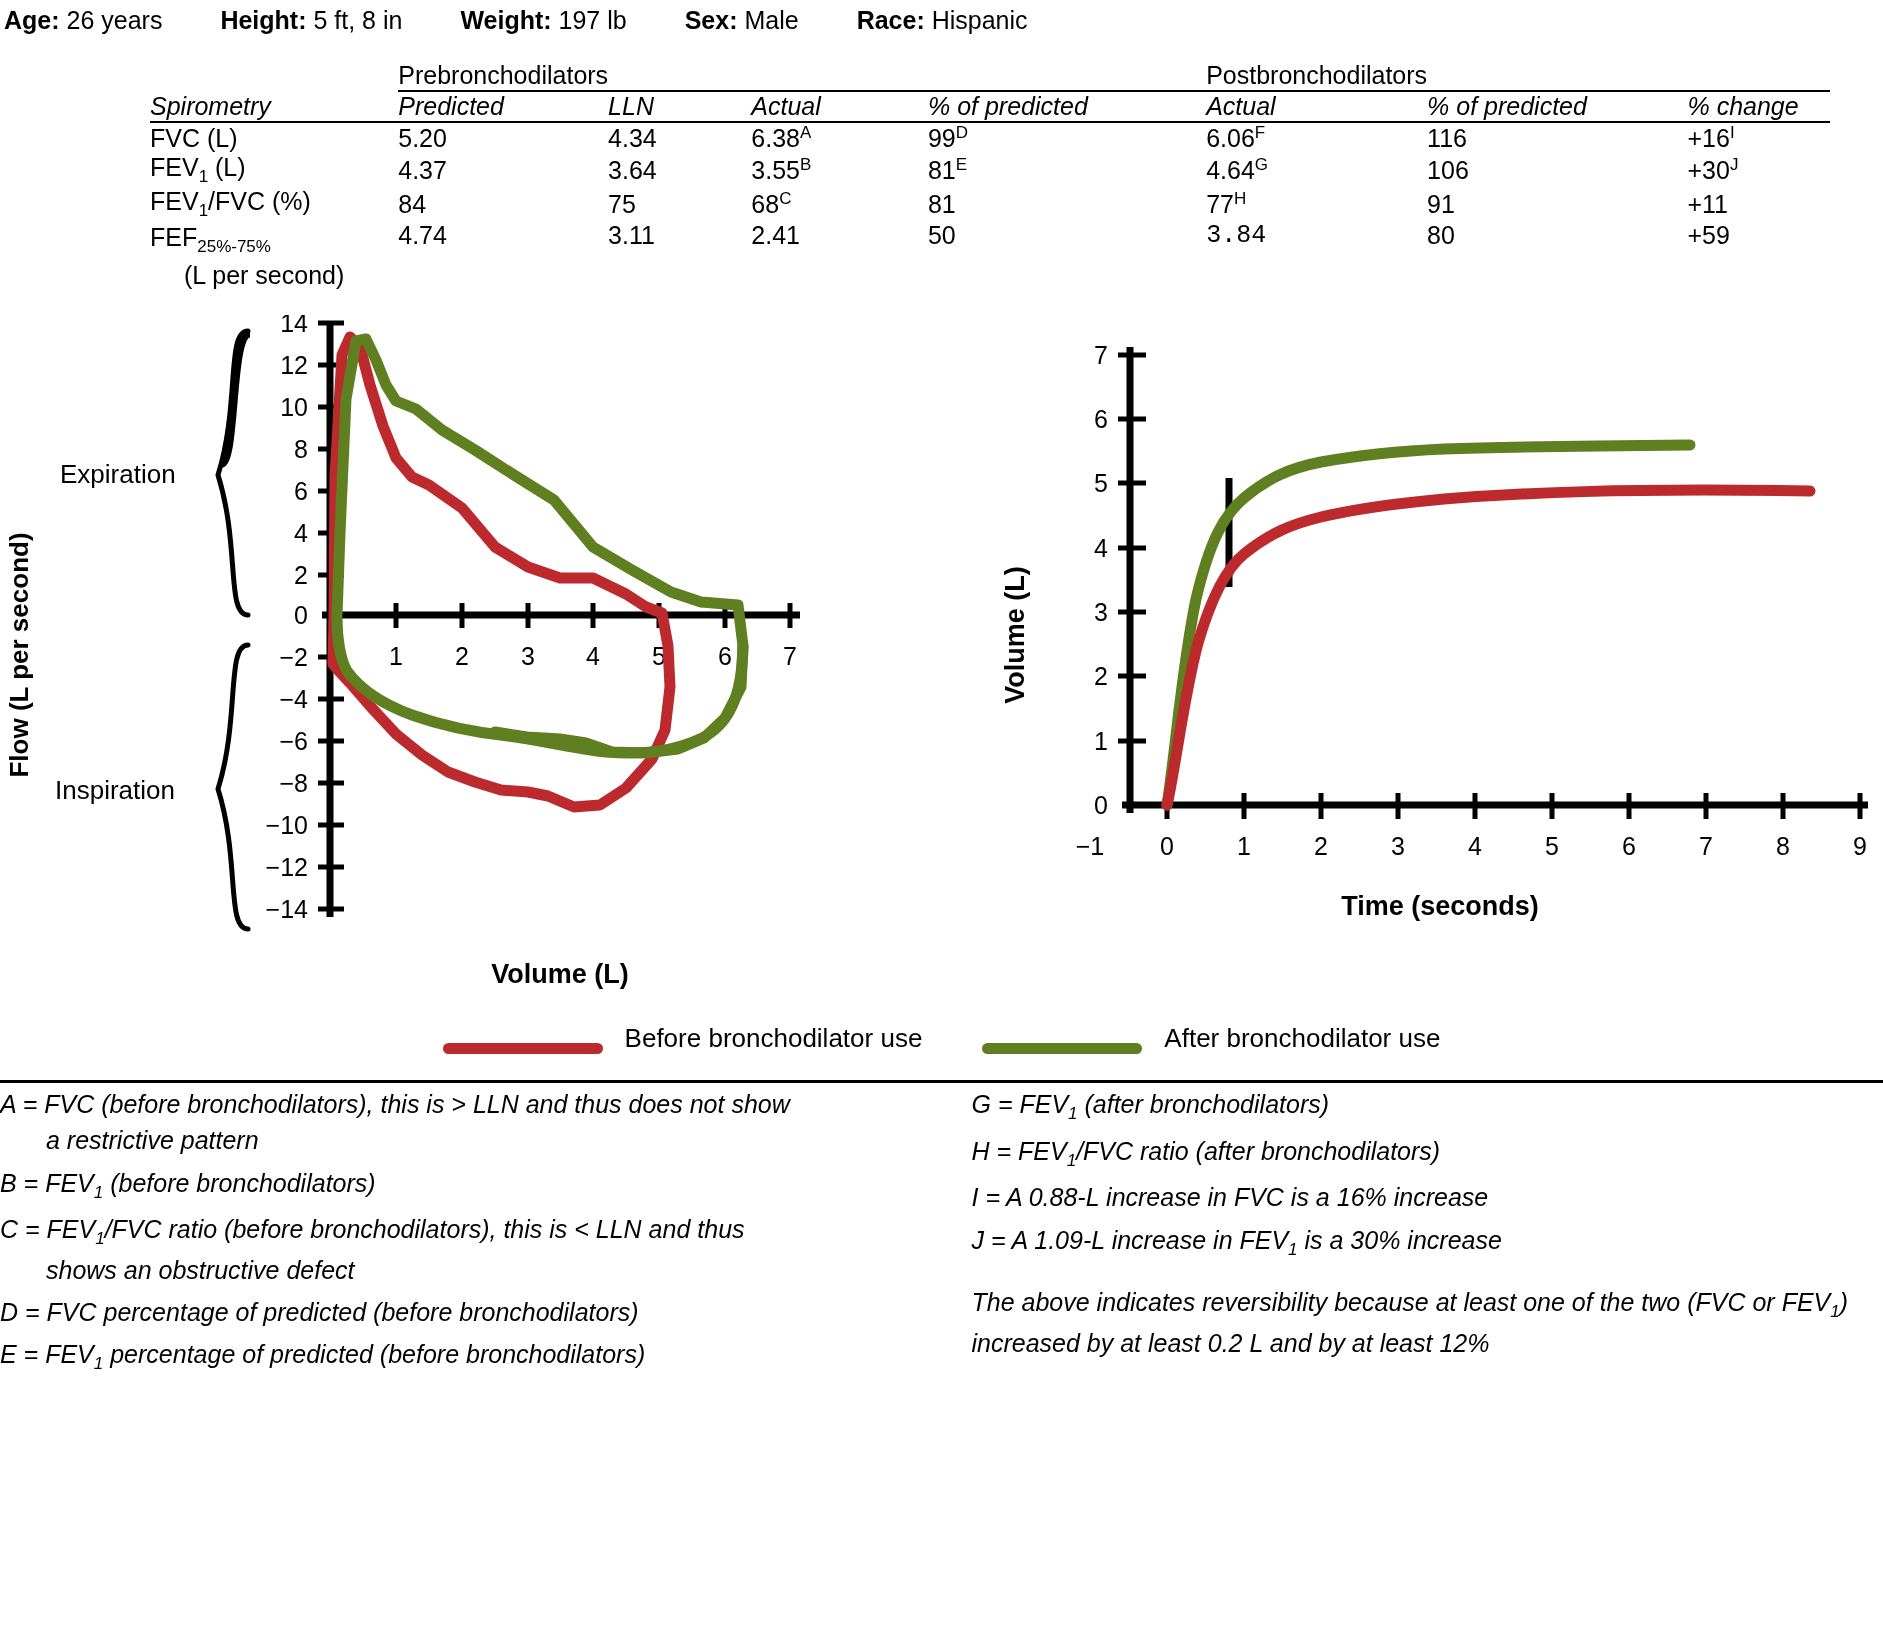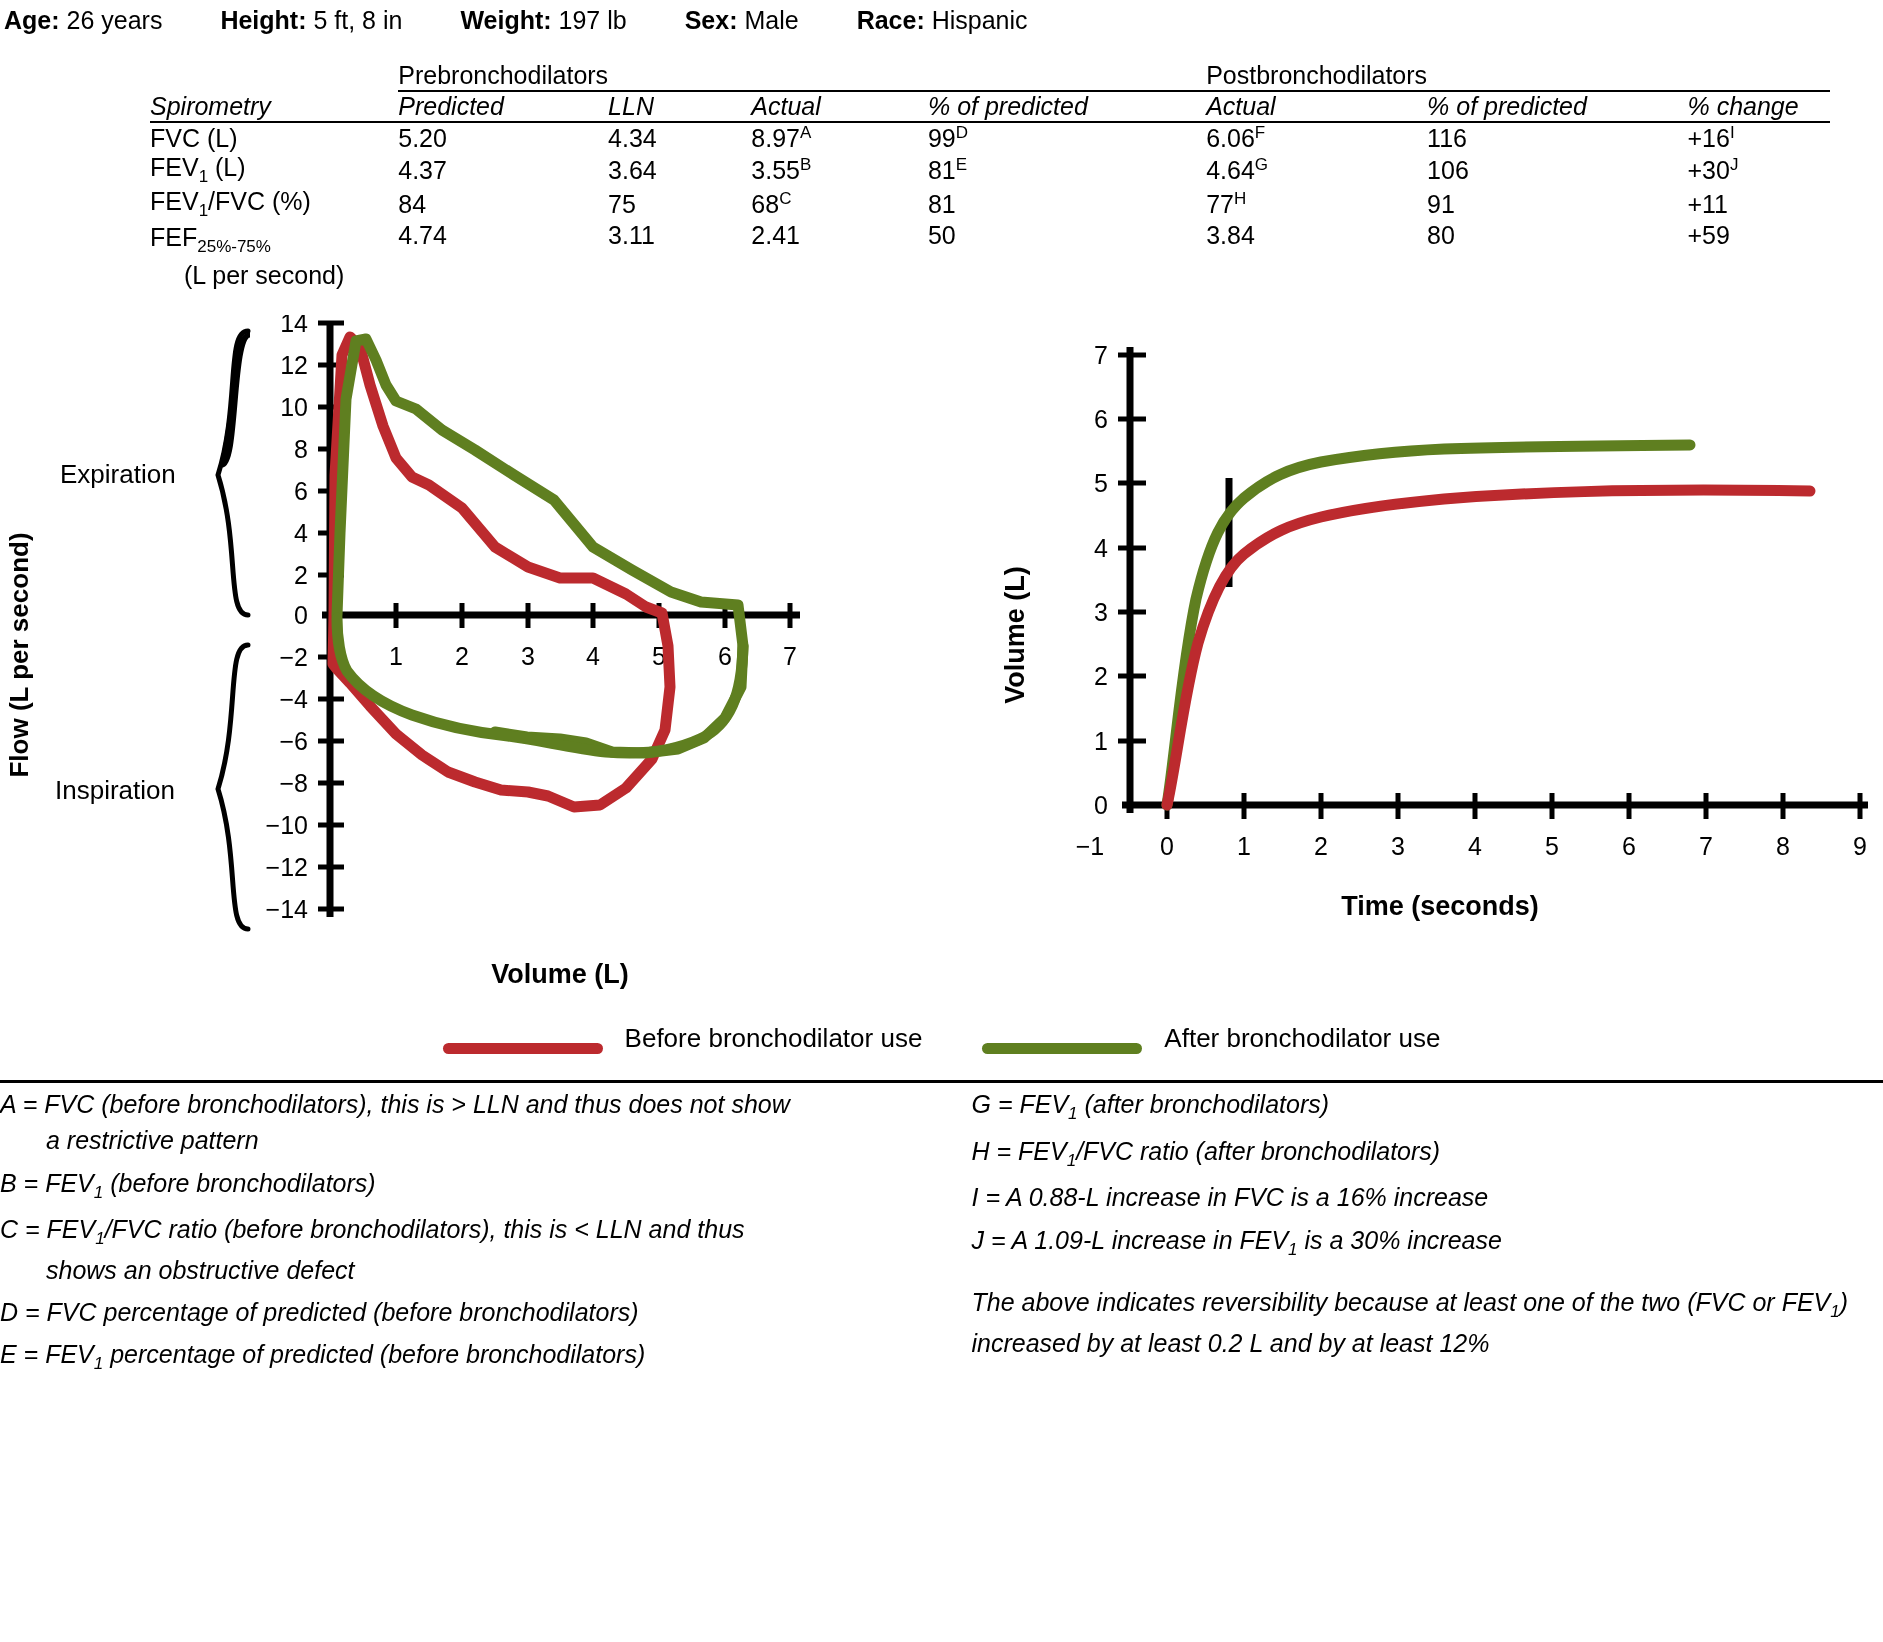--- a/index.html
+++ b/index.html
@@ -123,21 +123,21 @@
         <td>% change</td>
       </tr>
       <tr class="hdr-underline">
         <td colspan="8" style="border-bottom:2px solid #000;"></td>
       </tr>
 
       <tr class="data-row">
         <td>FVC (L)</td>
         <td>5.20</td>
         <td>4.34</td>
-        <td><span>8.97</span><sup>A</sup></td>
+        <td><span>6.38</span><sup>A</sup></td>
         <td><span>99</span><sup>D</sup></td>
         <td><span>6.06</span><sup>F</sup></td>
         <td>116</td>
         <td><span>+16</span><sup>I</sup></td>
       </tr>
 
       <tr class="data-row">
         <td>FEV<sub>1</sub> (L)</td>
         <td>4.37</td>
         <td>3.64</td>
@@ -158,21 +158,21 @@
         <td>91</td>
         <td>+11</td>
       </tr>
 
       <tr class="data-row">
         <td style="line-height:1.35;">FEF<sub>25%-75%</sub><br><span class="indent">(L per second)</span></td>
         <td style="vertical-align:top;">4.74</td>
         <td style="vertical-align:top;">3.11</td>
         <td style="vertical-align:top;margin-left:12px;">2.41</td>
         <td style="vertical-align:top;">50</td>
-        <td style="vertical-align:top;">3.84</td>
+        <td style="vertical-align:top;font-family:Liberation Mono, monospace;">3.84</td>
         <td style="vertical-align:top;">80</td>
         <td style="vertical-align:top;">+59</td>
       </tr>
     </tbody>
       </table>
   </div>
 
   <div class="charts">
 
     <div class="chart-left">

